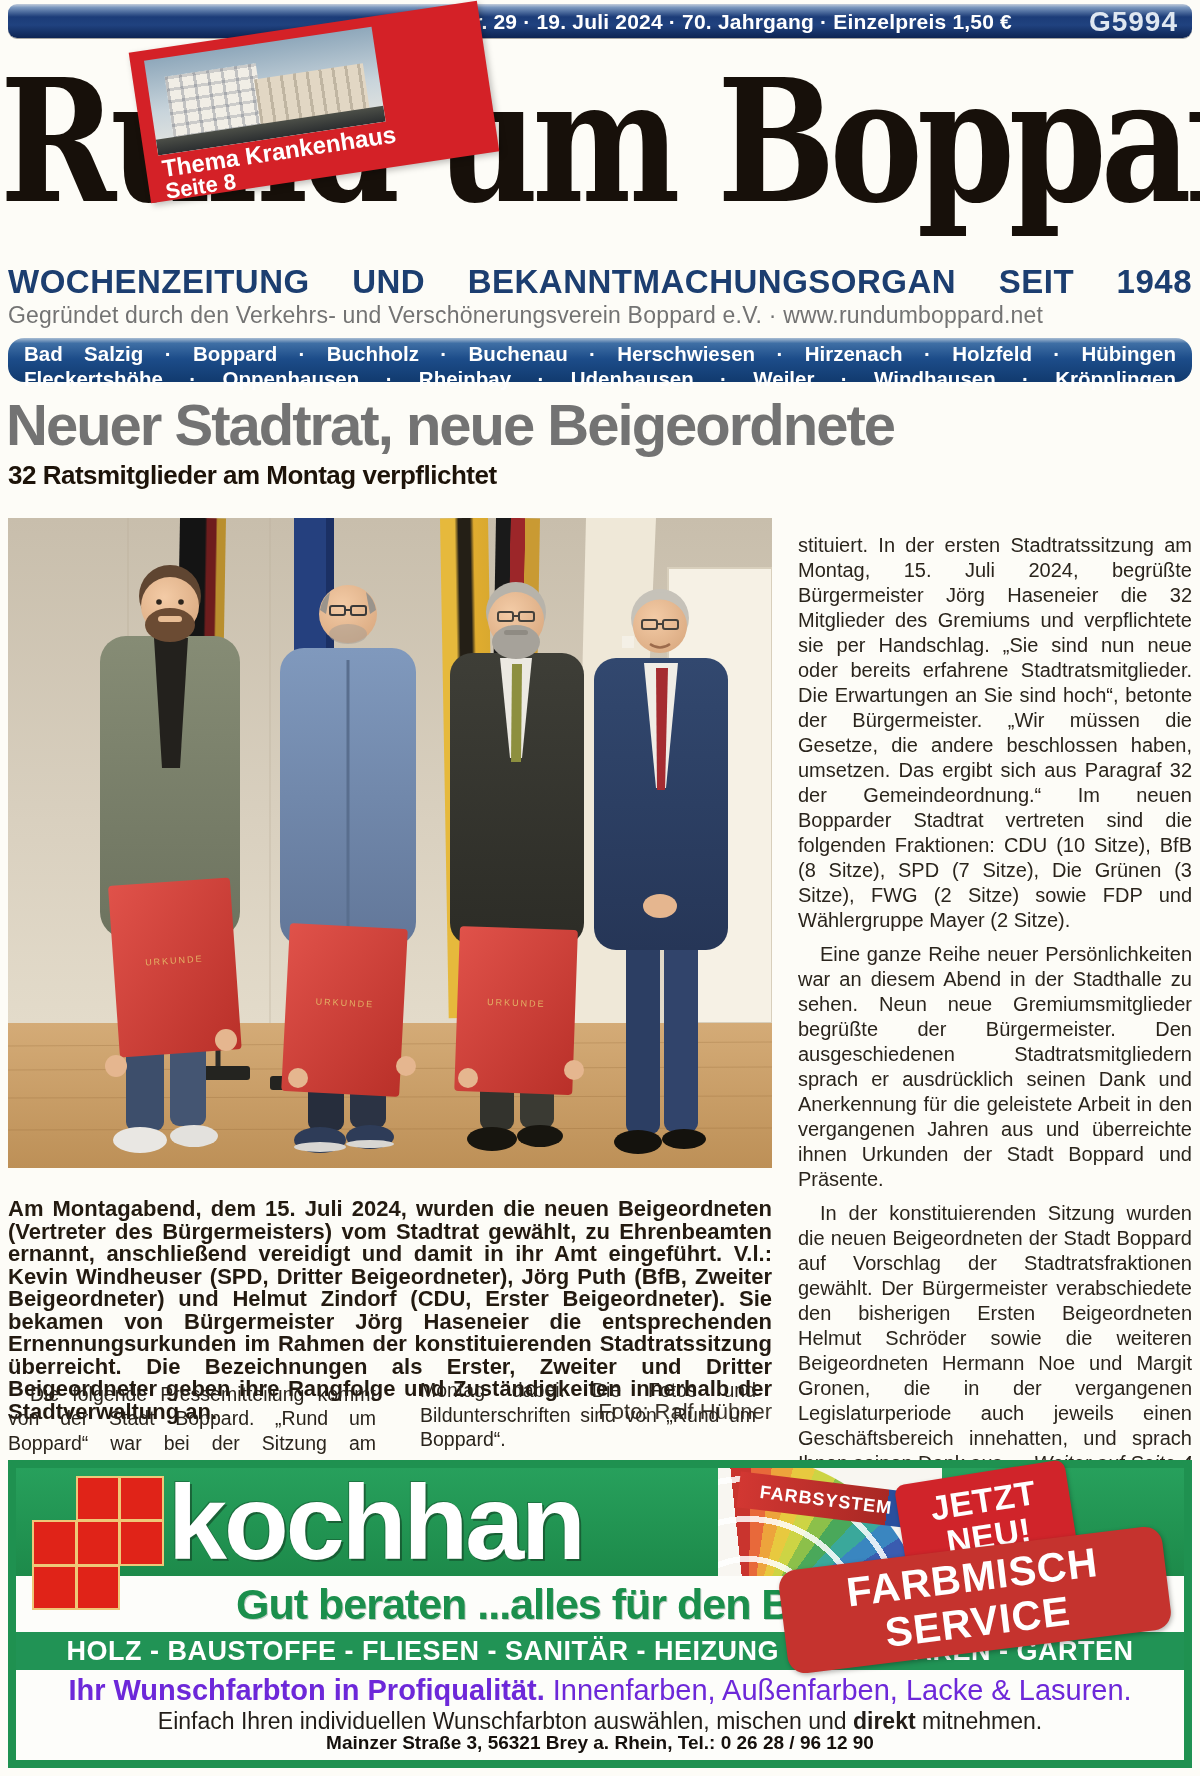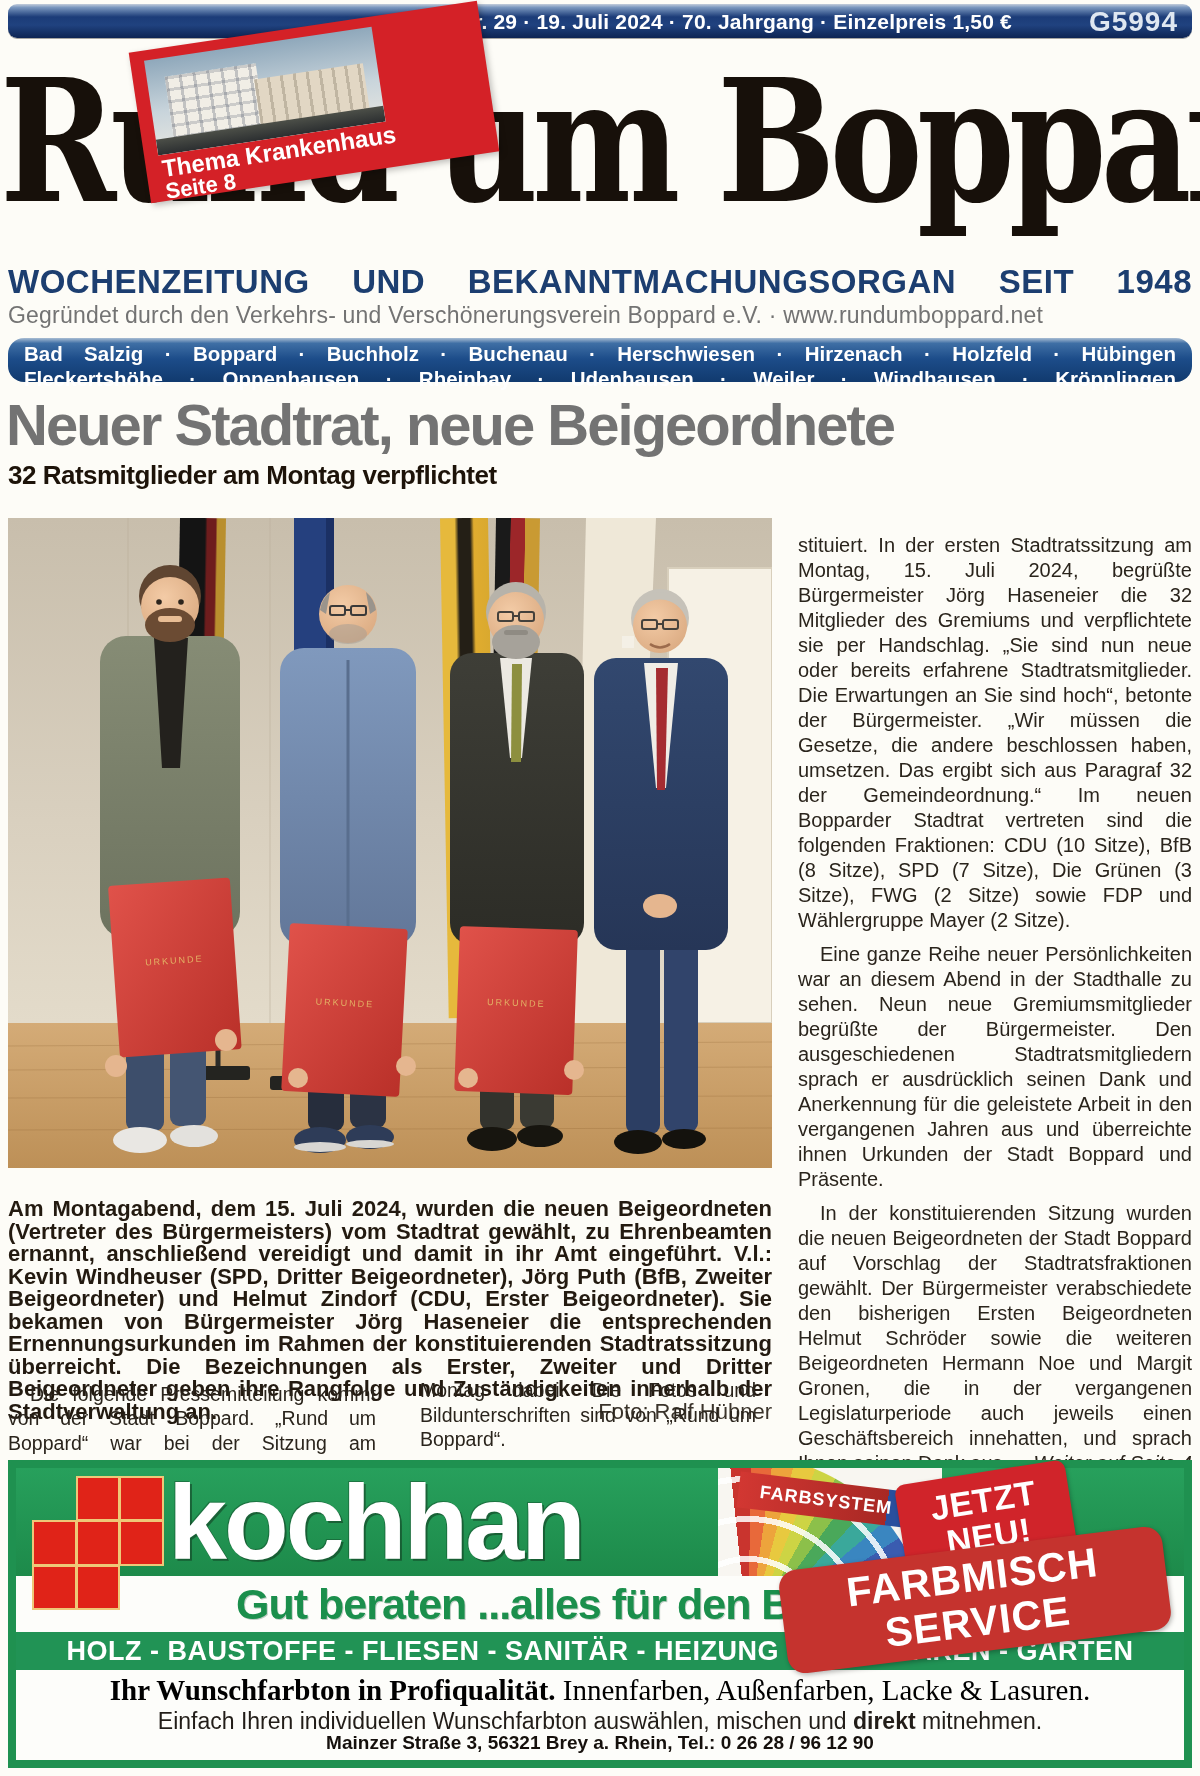--- a/index.html
+++ b/index.html
@@ -69,21 +69,21 @@
   .rightcol p.ind{text-indent:22px;}
   .continue{font-style:italic;float:right;font-size:20px;color:#2a241c;}
 
   
   .ad{left:8px;top:1460px;width:1168px;height:292px;border:8px solid #1f9150;background:#fdfdfa;}
   .ad-top{left:0;top:0;width:1168px;height:108px;background:linear-gradient(180deg,#27a05c,#1d8a4a);}
   .ad-strip{left:0;top:108px;width:1168px;height:56px;background:#fdfdfa;}
   .ad-cats{left:0;top:164px;width:1168px;height:38px;background:#219355;display:flex;align-items:center;justify-content:center;}
   .ad-cats span{color:#fff;font-weight:bold;font-size:27px;letter-spacing:.5px;white-space:nowrap;}
   .ad-bottom{left:0;top:202px;width:1168px;height:90px;background:#fdfdfa;text-align:center;}
-  .ad-line1{position:absolute;left:0;top:4px;width:100%;font-size:29px;color:#000000;white-space:nowrap;font-family:Liberation Serif, serif;}
+  .ad-line1{position:absolute;left:0;top:4px;width:100%;font-size:29px;color:#6d28d9;white-space:nowrap;}
   .ad-line1 b{font-weight:bold;}
   .ad-line2{position:absolute;left:0;top:38px;width:100%;font-size:23px;color:#221d18;}
   .ad-line3{position:absolute;left:0;top:62px;width:100%;font-size:19px;font-weight:bold;color:#15100c;}
 
   .tiles{left:18px;top:10px;width:128px;height:130px;display:grid;z-index:3;
     grid-template-rows:repeat(3,1fr);grid-template-columns:repeat(3,1fr);gap:3px;}
   .tiles i{display:block;}
   .tiles i.on{background:#e02318;outline:2px solid #eec878;}
   .brand{left:152px;top:0px;color:#fff;font-weight:bold;font-size:106px;line-height:108px;letter-spacing:-3px;
     text-shadow:2px 2px 0 rgba(15,45,25,.5),-1px -1px 0 rgba(15,45,25,.35);z-index:2;}

